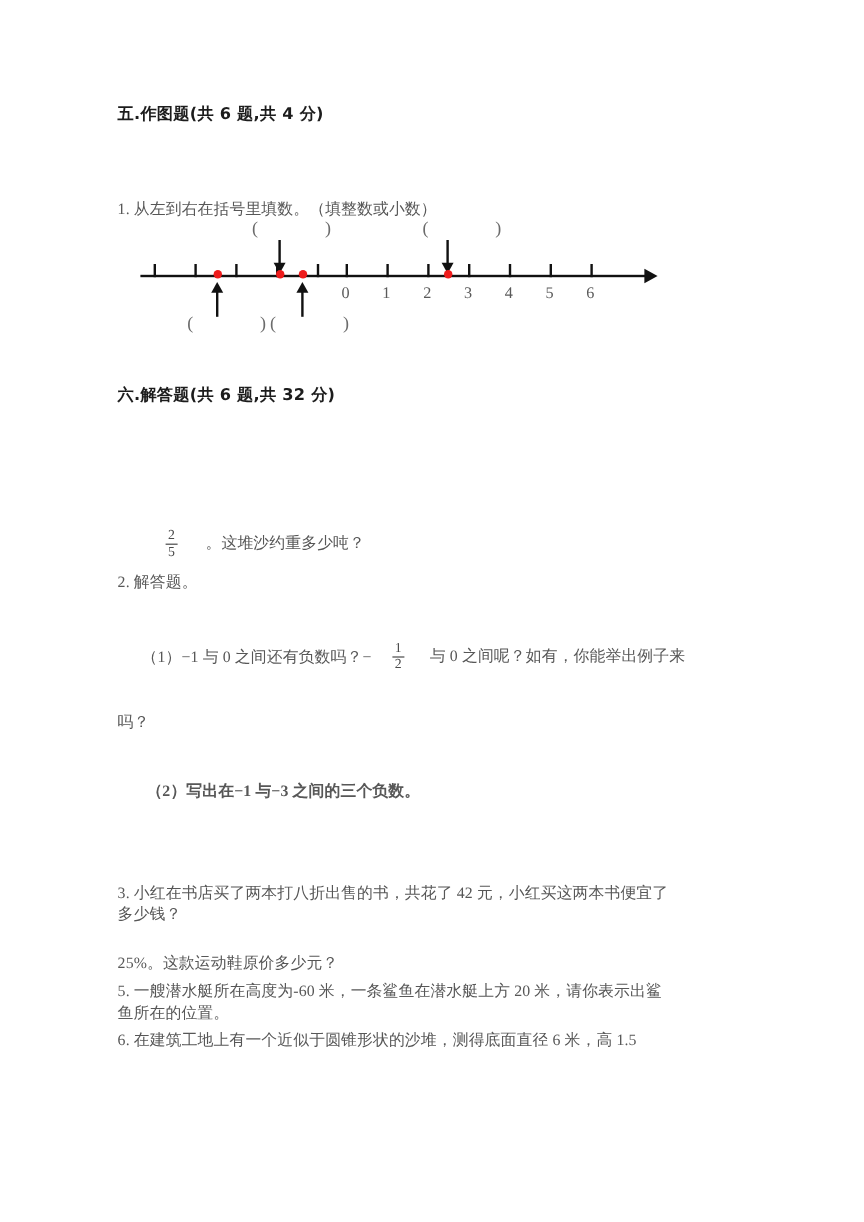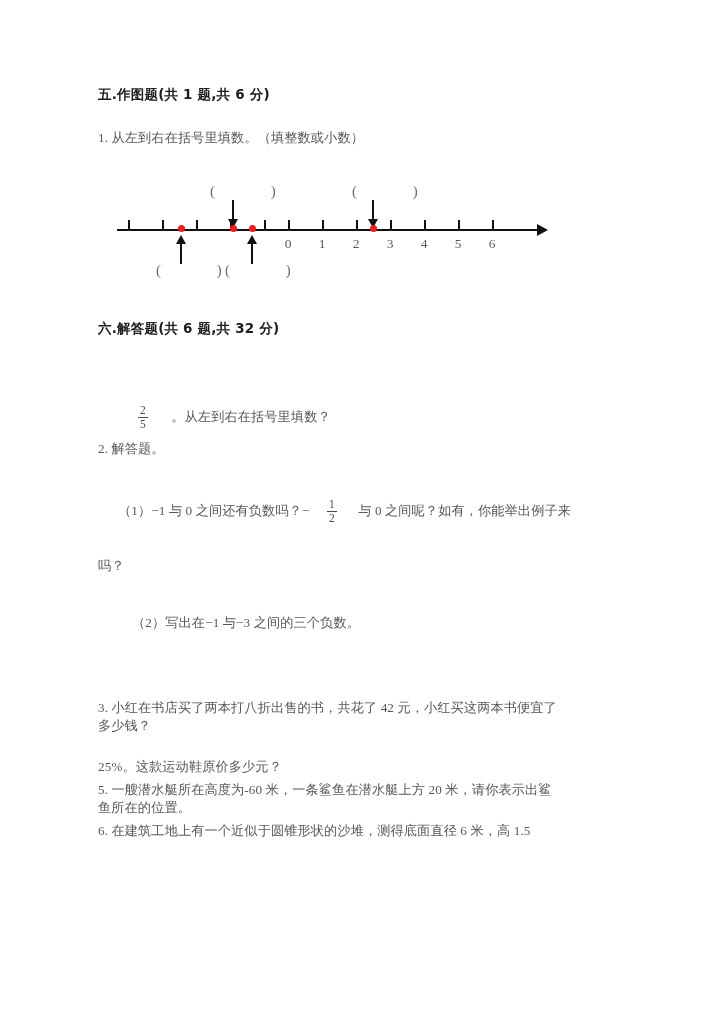--- a/index.html
+++ b/index.html
@@ -33,20 +33,21 @@
     color: #1c1c1c;
     letter-spacing: 0.2px;
     white-space: nowrap;
   }
 
   .qtext {
     font-size: 13.2px;
     color: #575757;
     line-height: 19px;
     letter-spacing: 0.1px;
+    margin-top: 36px;
   }
 
   
   .frac {
     display: inline-block;
     vertical-align: middle;
     text-align: center;
     font-size: 11.5px;
     line-height: 1.12;
     margin: 0 4px;
@@ -170,21 +171,21 @@
     font-family: "Liberation Serif", serif;
     white-space: nowrap;
     letter-spacing: 26px;
   }
 </style>
 </head>
 <body>
 
 <div class="page">
 
-  <div class="abs section-head" style="left:98px; top:86px;">五.作图题(共 1 题,共 6 分)</div>
+  <div class="abs section-head" style="left:98px; top:86px;">五.作图题(共 6 题,共 4 分)</div>
 
   <div class="abs qtext" style="left:98px; top:128px; width:540px;">
     <span>1.</span>
     <span>从左到右在括号里填数。（填整数或小数）</span>
   </div>
 
   <div id="numberline-figure">
 
     <div class="blank-paren" style="left:110px; top:5px;">(        )</div>
     <div class="blank-paren" style="left:252px; top:5px;">(        )</div>
@@ -241,40 +242,40 @@
   </div>
 
   <div class="abs section-head" style="left:98px; top:320px;">六.解答题(共 6 题,共 32 分)</div>
 
 
   <div class="abs qtext" style="left:134px; top:405px; width:500px;">
     <span class="frac">
       <span class="num">2</span>
       <span class="den">5</span>
     </span>
-    <span style="margin-left:16px;">。从左到右在括号里填数？</span>
+    <span style="margin-left:16px;">。这堆沙约重多少吨？</span>
   </div>
 
   <div class="abs qtext" style="left:98px; top:439px;">
     <span>2.</span>
     <span>解答题。</span>
   </div>
 
   <div class="abs qtext" style="left:118px; top:499px; width:540px;">
     <span>（1）</span><span>−1 与 0 之间还有负数吗？−</span>
     <span class="frac" style="margin-left:14px;">
       <span class="num">1</span>
       <span class="den">2</span>
     </span>
     <span style="margin-left:14px;">与 0 之间呢？如有，你能举出例子来</span>
   </div>
 
   <div class="abs qtext" style="left:98px; top:556px;">吗？</div>
 
-  <div class="abs qtext" style="left:132px; top:613px; width:540px;">
+  <div class="abs qtext" style="left:122px; top:613px; width:540px;font-weight:bold;">
     <span>（2）</span><span>写出在−1 与−3 之间的三个负数。</span>
   </div>
 
   <div class="abs qtext" style="left:98px; top:698px; width:545px;">
     <span>3.</span>
     <span>小红在书店买了两本打八折出售的书，共花了 42 元，小红买这两本书便宜了</span>
   </div>
   <div class="abs qtext" style="left:98px; top:716px;">多少钱？</div>
 
   <div class="abs qtext" style="left:98px; top:757px;">25%。这款运动鞋原价多少元？</div>

